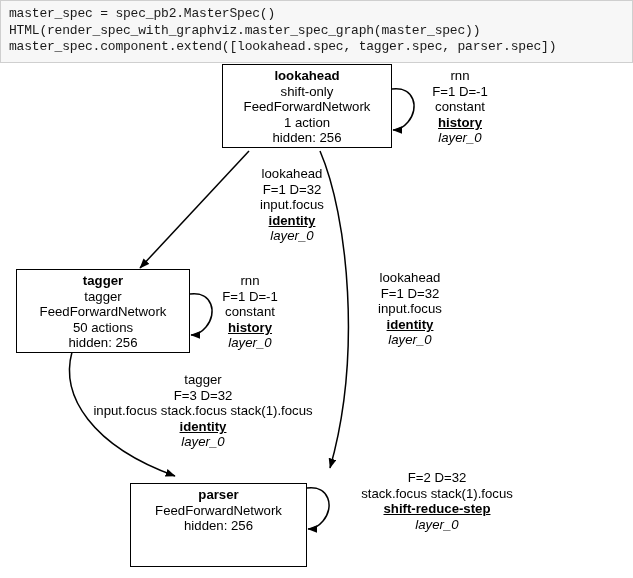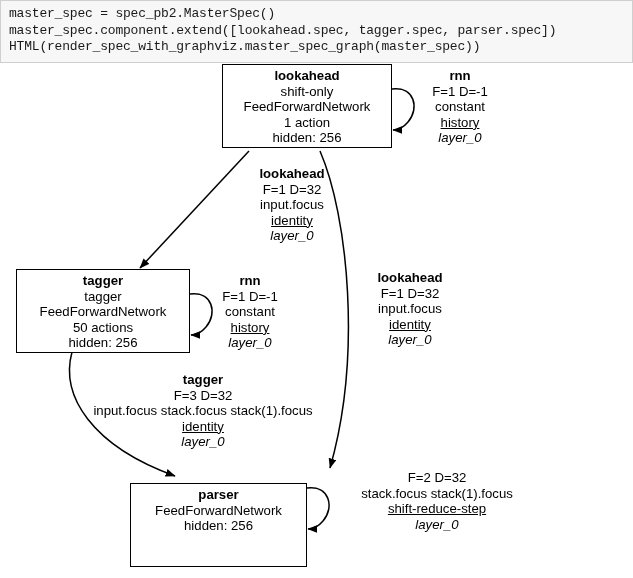--- a/index.html
+++ b/index.html
@@ -71,31 +71,31 @@
 
   .edge-label {
     position: absolute;
     text-align: center;
     font-size: 13.2px;
     line-height: 15.6px;
     color: #000000;
     white-space: nowrap;
     z-index: 4;
   }
-  .edge-label .ttl { font-weight: bold; }
-  .edge-label .udl { text-decoration: underline; }
+  .edge-label .ttl { font-weight: normal; }
+  .edge-label .udl { text-decoration: underline; font-weight: bold; }
   .edge-label .itl { font-style: italic; }
 </style>
 </head>
 <body>
 
 <div id="code-cell">
   <pre>master_spec = spec_pb2.MasterSpec()</pre>
+  <pre>HTML(render_spec_with_graphviz.master_spec_graph(master_spec))</pre>
   <pre>master_spec.component.extend([lookahead.spec, tagger.spec, parser.spec])</pre>
-  <pre>HTML(render_spec_with_graphviz.master_spec_graph(master_spec))</pre>
 </div>
 
 <div id="graph">
 
   <svg id="edges" viewBox="0 0 633 522">
     <defs>
       <marker id="ah" markerWidth="11" markerHeight="11" refX="9.4" refY="4" orient="auto" markerUnits="userSpaceOnUse">
         <path d="M0,0 L10,4 L0,8 z" fill="#000000"></path>
       </marker>
     </defs>

